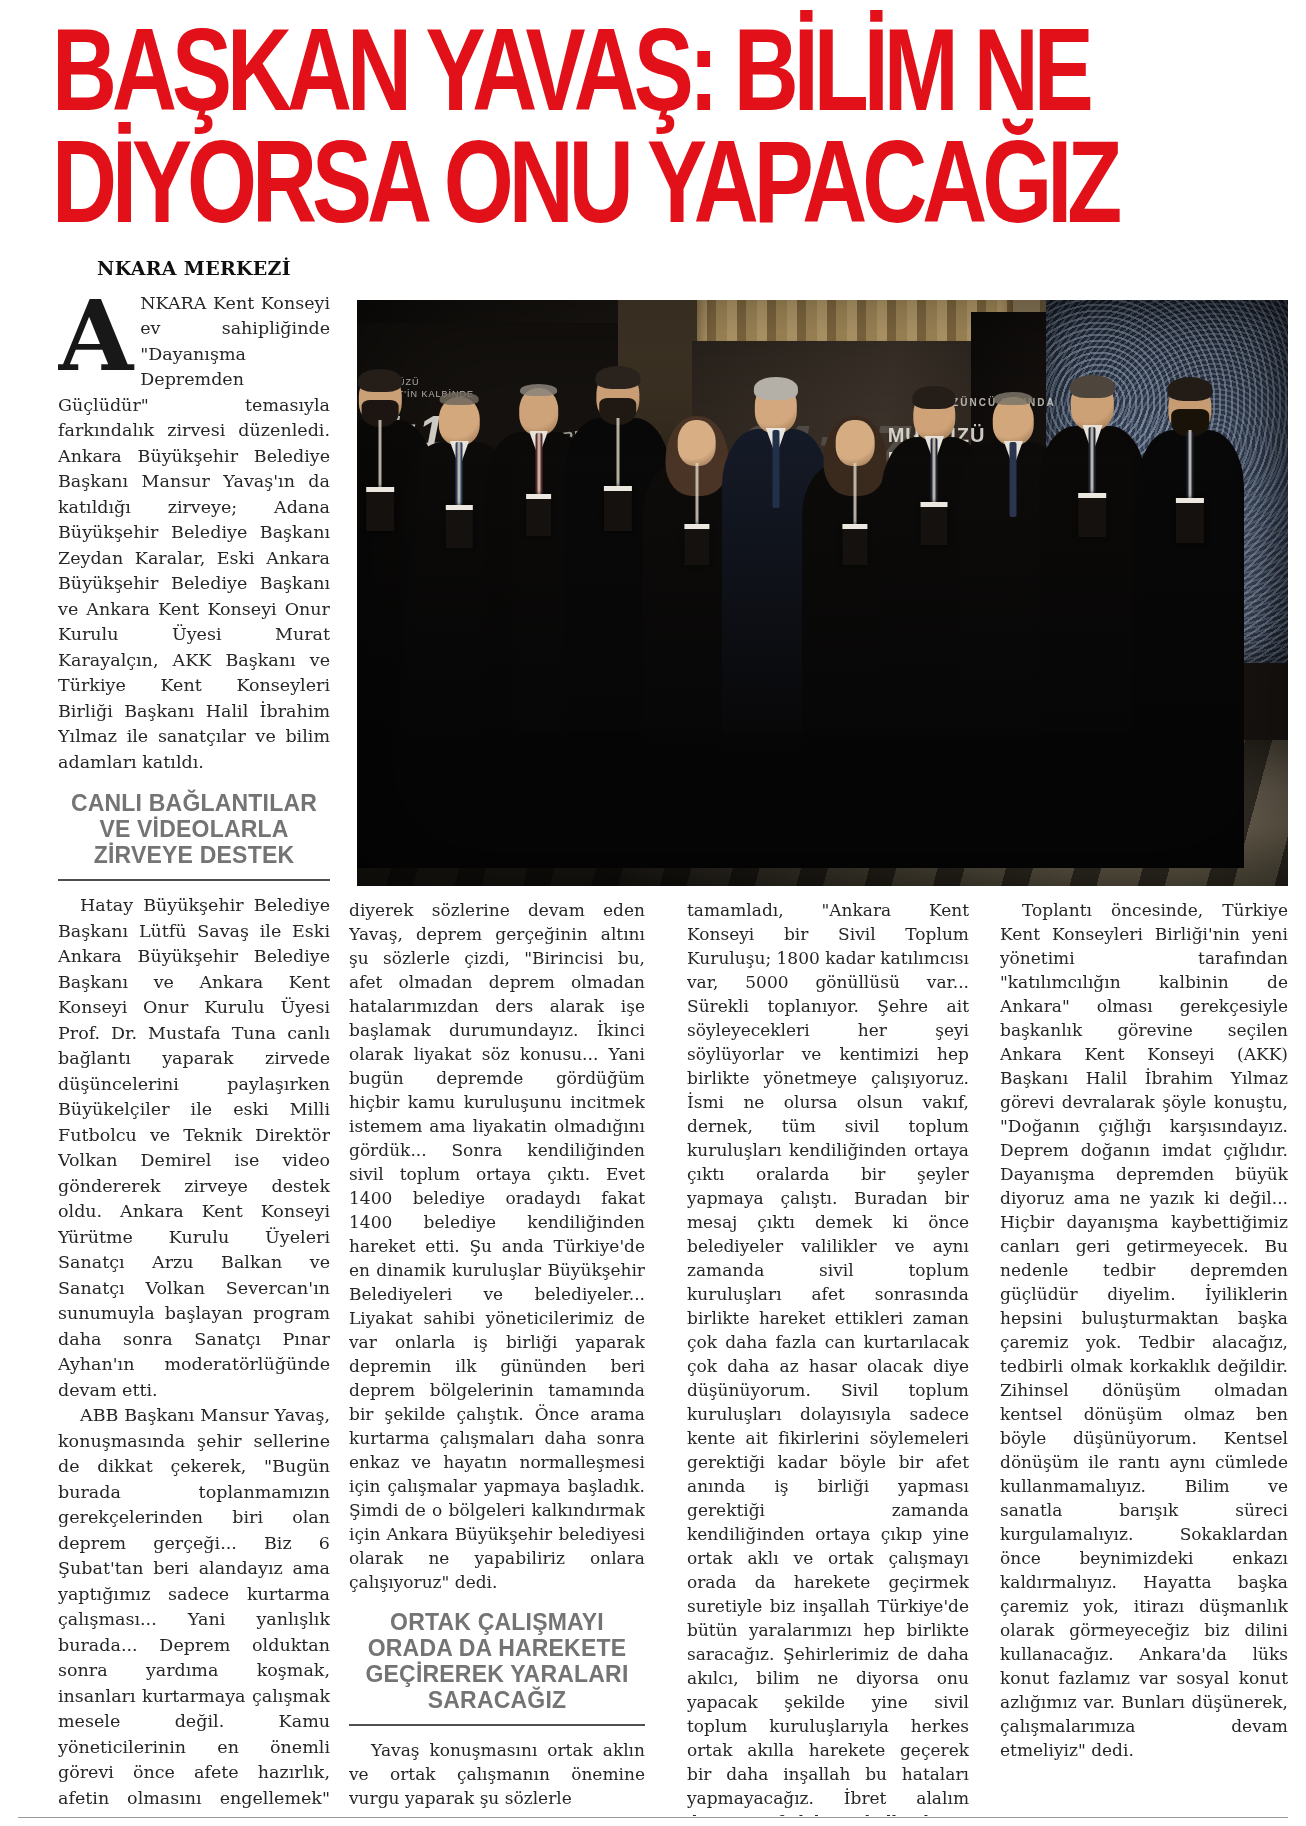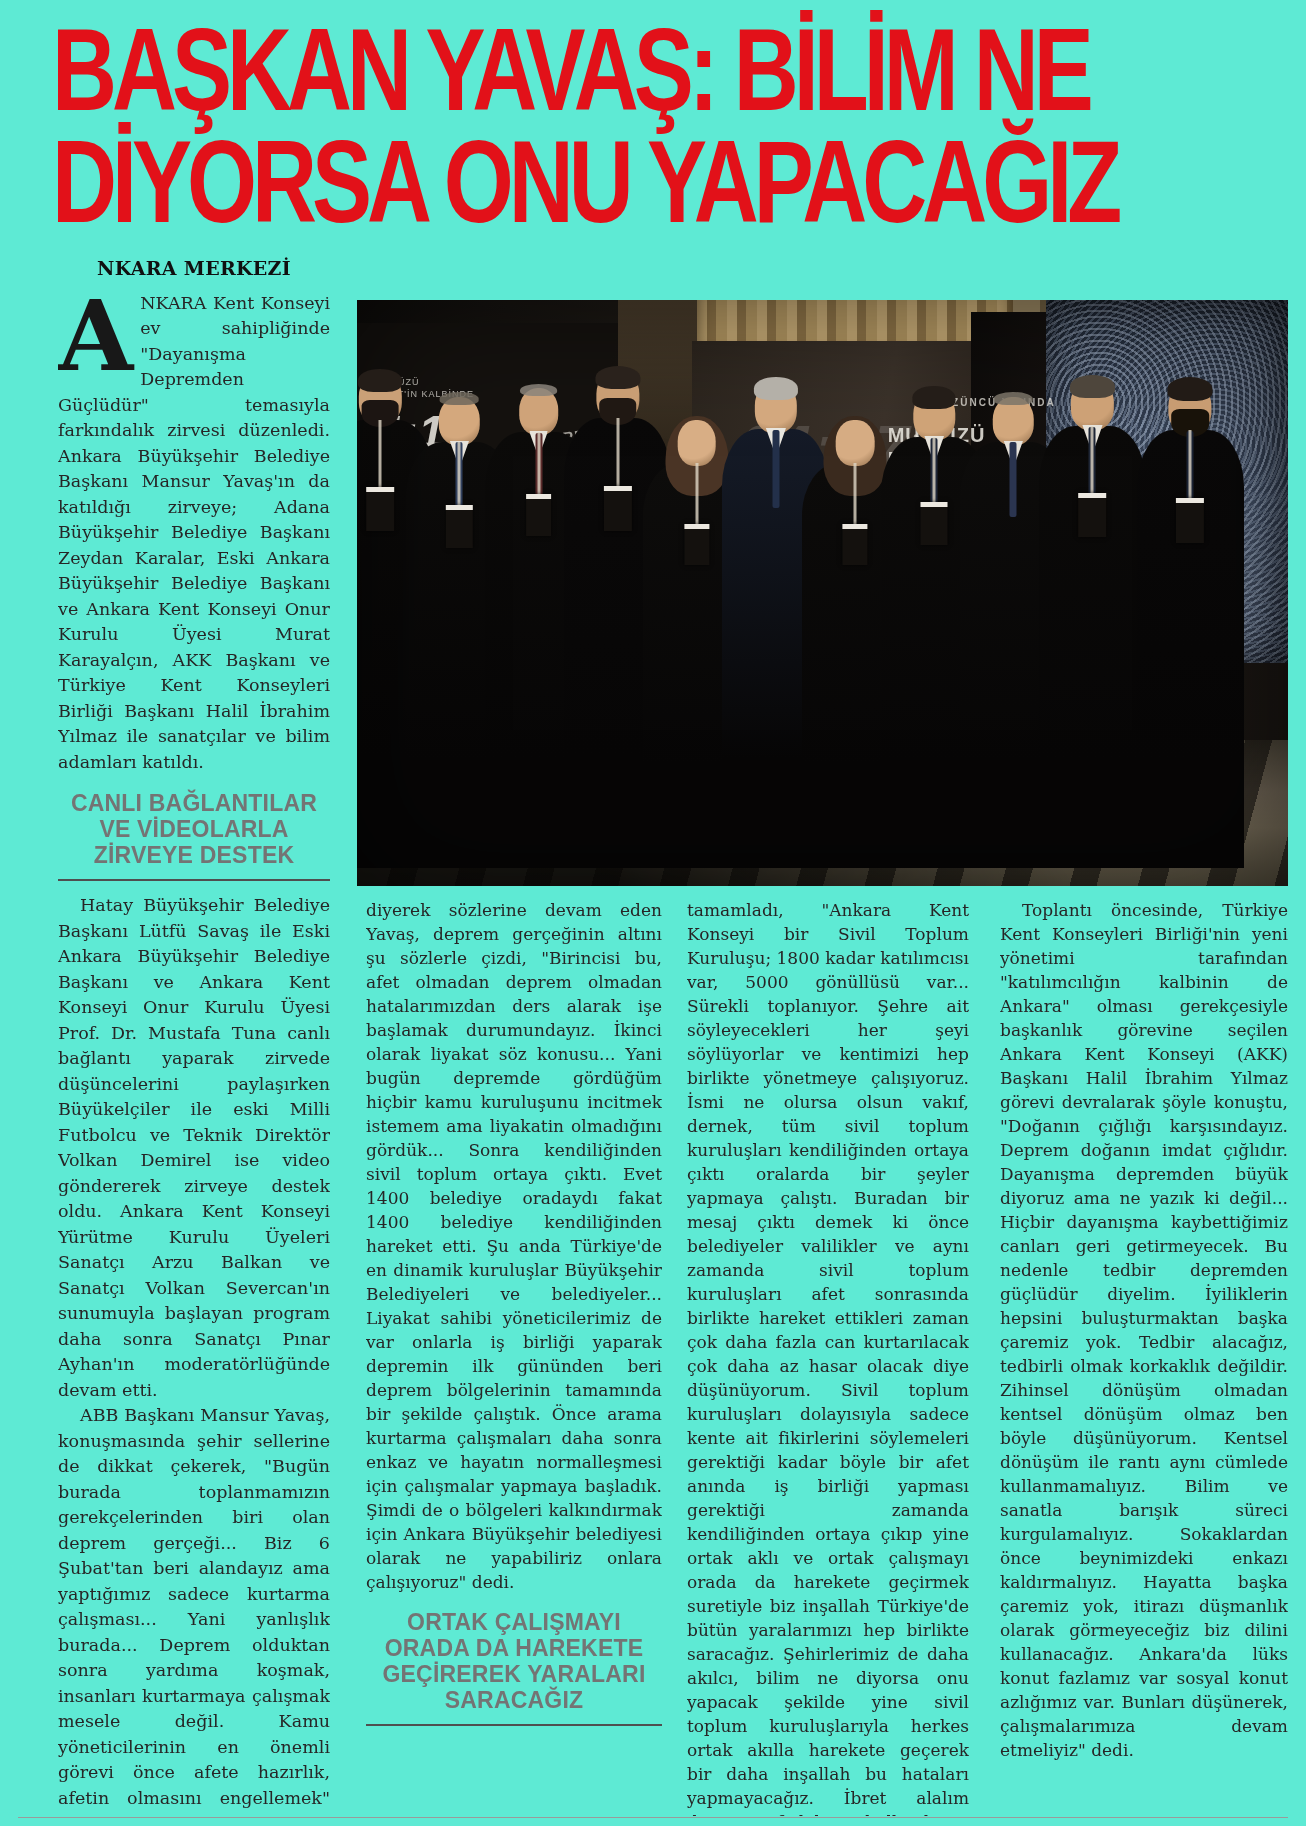--- a/index.html
+++ b/index.html
@@ -1,28 +1,28 @@
 <!DOCTYPE html>
 <html lang="tr"><head>
 <meta charset="utf-8">
 <style>
   html,body{margin:0;padding:0;background:#e9e9e9;}
-  .page{position:relative;width:1306px;height:1826px;background:#5eead4;overflow:hidden;
+  .page{position:relative;width:1306px;height:1826px;background:#ffffff;overflow:hidden;
         font-family:"DejaVu Serif",serif;color:#262626;}
   
   .headline{position:absolute;left:52px;top:14px;width:1250px;
     font-family:"Liberation Sans",sans-serif;font-weight:bold;
     font-size:90px;line-height:86px;letter-spacing:-5px;color:#e21119;
     transform:scaleY(1.30);transform-origin:left top;white-space:pre-line;}
   
   .col{position:absolute;top:898px;overflow:hidden;height:918px;
        font-size:17px;line-height:24px;text-align:justify;}
   .col1{position:absolute;left:58px;top:256px;width:272px;height:1556px;overflow:hidden;
         font-size:17.5px;line-height:25.5px;text-align:justify;}
-  .col2{left:366px;width:296px;}
+  .col2{left:349px;width:296px;}
   .col3{left:687px;width:282px;}
   .col4{left:1000px;width:288px;}
   .byline{font-family:"DejaVu Serif",serif;font-weight:bold;font-size:19px;
           text-align:center;color:#101010;margin:0 0 9px 0;letter-spacing:.3px;}
   p.para{margin:0;}
   p.indent{text-indent:22px;}
   .dropcap{float:left;font-size:97px;line-height:77px;font-weight:bold;color:#181818;
            margin:7px 7px 0 0;font-family:"DejaVu Serif",serif;}
   .subhead{font-family:"Liberation Sans",sans-serif;font-weight:bold;
     color:#747474;text-align:center;font-size:23px;line-height:26px;
@@ -217,20 +217,21 @@
       </div>
     <div class="ph ph-vign"></div>
   </div>
 
   <div class="col col2">
     <p class="para">diyerek sözlerine devam eden Yavaş, deprem gerçeğinin altını şu sözlerle çizdi, "Birincisi bu, afet olmadan deprem olmadan hatalarımızdan ders alarak işe başlamak durumundayız. İkinci olarak liyakat söz konusu... Yani bugün depremde gördüğüm hiçbir kamu kuruluşunu incitmek istemem ama liyakatin olmadığını gördük... Sonra kendiliğinden sivil toplum ortaya çıktı. Evet 1400 belediye oradaydı fakat 1400 belediye kendiliğinden hareket etti. Şu anda Türkiye'de en dinamik kuruluşlar Büyükşehir Belediyeleri ve belediyeler... Liyakat sahibi yöneticilerimiz de var onlarla iş birliği yaparak depremin ilk gününden beri deprem bölgelerinin tamamında bir şekilde çalıştık. Önce arama kurtarma çalışmaları daha sonra enkaz ve hayatın normalleşmesi için çalışmalar yapmaya başladık. Şimdi de o bölgeleri kalkındırmak için Ankara Büyükşehir belediyesi olarak ne yapabiliriz onlara çalışıyoruz" dedi.</p>
     <div class="subhead">ORTAK ÇALIŞMAYI
 ORADA DA HAREKETE
 GEÇİREREK YARALARI
 SARACAĞIZ</div>
+    <p class="para indent">Yavaş konuşmasını ortak aklın ve ortak çalışmanın önemine vurgu yaparak şu sözlerle</p>
   </div>
 
   <div class="col col3">
     <p class="para">tamamladı, "Ankara Kent Konseyi bir Sivil Toplum Kuruluşu; 1800 kadar katılımcısı var, 5000 gönüllüsü var... Sürekli toplanıyor. Şehre ait söyleyecekleri her şeyi söylüyorlar ve kentimizi hep birlikte yönetmeye çalışıyoruz. İsmi ne olursa olsun vakıf, dernek, tüm sivil toplum kuruluşları kendiliğinden ortaya çıktı oralarda bir şeyler yapmaya çalıştı. Buradan bir mesaj çıktı demek ki önce belediyeler valilikler ve aynı zamanda sivil toplum kuruluşları afet sonrasında birlikte hareket ettikleri zaman çok daha fazla can kurtarılacak çok daha az hasar olacak diye düşünüyorum. Sivil toplum kuruluşları dolayısıyla sadece kente ait fikirlerini söylemeleri gerektiği kadar böyle bir afet anında iş birliği yapması gerektiği zamanda kendiliğinden ortaya çıkıp yine ortak aklı ve ortak çalışmayı orada da harekete geçirmek suretiyle biz inşallah Türkiye'de bütün yaralarımızı hep birlikte saracağız. Şehirlerimiz de daha akılcı, bilim ne diyorsa onu yapacak şekilde yine sivil toplum kuruluşlarıyla herkes ortak akılla harekete geçerek bir daha inşallah bu hataları yapmayacağız. İbret alalım diyorum" ifadelerini kullandı.</p>
   </div>
 
   <div class="col col4">
     <p class="para indent">Toplantı öncesinde, Türkiye Kent Konseyleri Birliği'nin yeni yönetimi tarafından "katılımcılığın kalbinin de Ankara" olması gerekçesiyle başkanlık görevine seçilen Ankara Kent Konseyi (AKK) Başkanı Halil İbrahim Yılmaz görevi devralarak şöyle konuştu, "Doğanın çığlığı karşısındayız. Deprem doğanın imdat çığlıdır. Dayanışma depremden büyük diyoruz ama ne yazık ki değil... Hiçbir dayanışma kaybettiğimiz canları geri getirmeyecek. Bu nedenle tedbir depremden güçlüdür diyelim. İyiliklerin hepsini buluşturmaktan başka çaremiz yok. Tedbir alacağız, tedbirli olmak korkaklık değildir. Zihinsel dönüşüm olmadan kentsel dönüşüm olmaz ben böyle düşünüyorum. Kentsel dönüşüm ile rantı aynı cümlede kullanmamalıyız. Bilim ve sanatla barışık süreci kurgulamalıyız. Sokaklardan önce beynimizdeki enkazı kaldırmalıyız. Hayatta başka çaremiz yok, itirazı düşmanlık olarak görmeyeceğiz biz dilini kullanacağız. Ankara'da lüks konut fazlamız var sosyal konut azlığımız var. Bunları düşünerek, çalışmalarımıza devam etmeliyiz" dedi.</p>
   </div>
 

